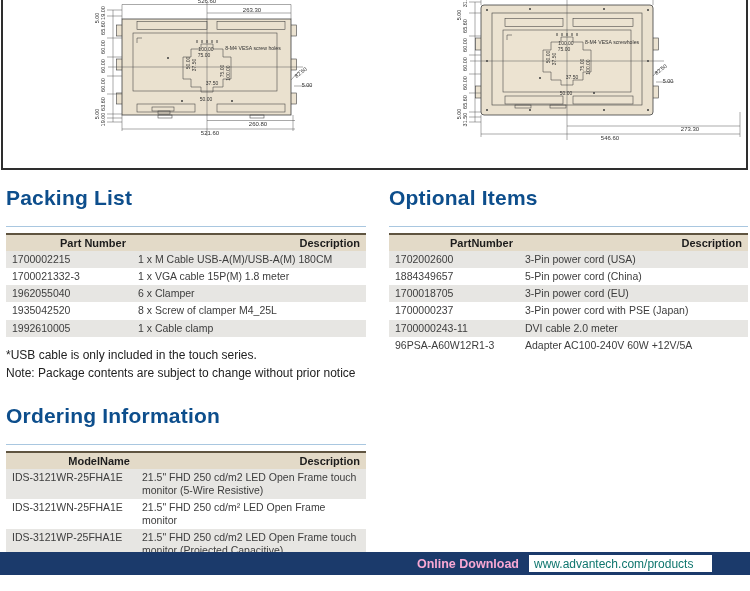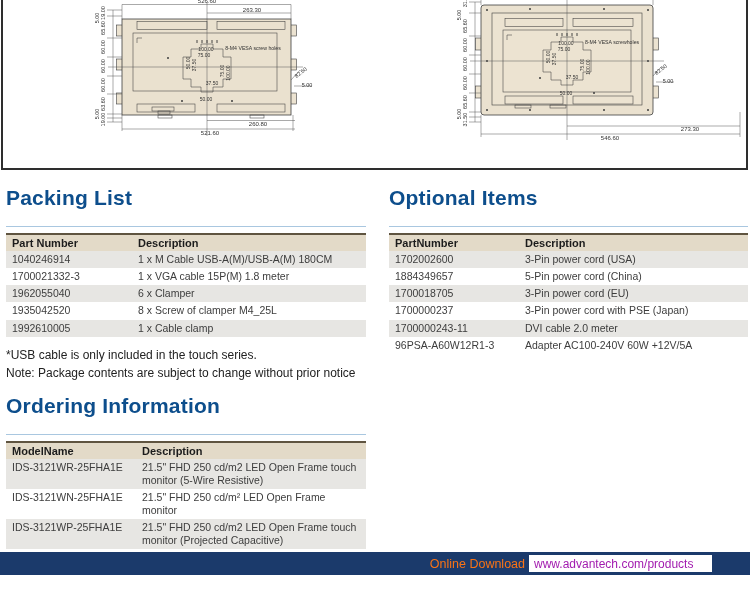--- a/index.html
+++ b/index.html
@@ -21,43 +21,43 @@
   .dim  { stroke:#555; stroke-width:.5; fill:none; }
   .dot  { fill:#3e3e3e; }
   
   .col-left  { position:absolute; left:6px;   top:186px; width:360px; }
   .col-right { position:absolute; left:389px; top:186px; width:359px; }
   h2.section {
     font-size:21px; font-weight:bold; color:#0d4e8c;
     border-bottom:1px solid #a9c7e0; padding-bottom:16px; margin-bottom:6px;
     letter-spacing:.2px;
   }
-  h2.second { margin-top:12px; }
+  h2.second { margin-top:22px; }
   table { width:100%; border-collapse:collapse; font-size:10.5px; color:#3d3d3d; table-layout:fixed; }
   thead th {
     background:#e3dac8; border-top:2px solid #5f5440;
-    text-align:left; font-weight:bold; color:#1c1c1c;
-    padding:2px 6px 2px 6px; font-size:11px;
+    text-align:right; font-weight:bold; color:#1c1c1c;
+    padding:2px 6px 2px 15px; font-size:11px;
   }
   tbody td { padding:2px 6px; vertical-align:top; line-height:1.25; }
   tbody tr:nth-child(odd) { background:#e7e6e3; }
   table.t-pack  th:first-child, table.t-pack  td:first-child { width:126px; }
   table.t-opt   th:first-child, table.t-opt   td:first-child { width:130px; }
   table.t-order th:first-child, table.t-order td:first-child { width:130px; }
   .notes { margin-top:9px; font-size:12px; color:#222; line-height:1.5; }
   
   .footbar {
     position:absolute; left:0; top:552px; width:750px; height:23px;
     background:#1b3a6b; display:flex; align-items:center; justify-content:flex-end;
   }
-  .dl-label { color:#f97316; font-weight:normal; font-size:12.5px; margin-right:4px; white-space:nowrap; }
+  .dl-label { color:#f9a8d4; font-weight:bold; font-size:12.5px; margin-right:10px; white-space:nowrap; }
   .urlbox {
     width:183px; height:17px; background:#fff; margin-right:38px;
     display:flex; align-items:center; padding-left:5px;
-    font-size:12px; color:#a21caf; white-space:nowrap;
+    font-size:12px; color:#0f766e; white-space:nowrap;
   }
 </style>
 </head>
 <body>
 
 <div class="drawings-frame"></div>
 
 <svg class="drawings" viewBox="2 0 746 168">
   <defs>
     <pattern id="vent" width="2.4" height="8" patternUnits="userSpaceOnUse">
@@ -248,21 +248,21 @@
   <h2 class="section">Packing List</h2>
   <table class="t-pack">
       <thead>
         <tr>
           <th>Part Number</th>
           <th>Description</th>
         </tr>
       </thead>
       <tbody>
         <tr>
-          <td>1040246914</td>
+          <td>1700002215</td>
           <td>1 x M Cable USB-A(M)/USB-A(M) 180CM</td>
         </tr>
         <tr>
           <td>1700021332-3</td>
           <td>1 x VGA cable 15P(M) 1.8 meter</td>
         </tr>
         <tr>
           <td>1962055040</td>
           <td>6 x Clamper</td>
         </tr>

